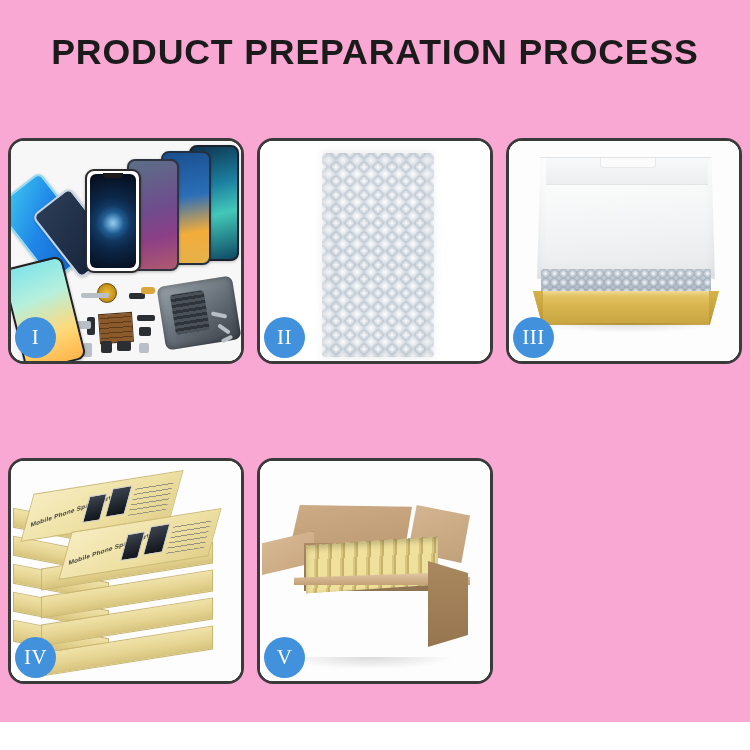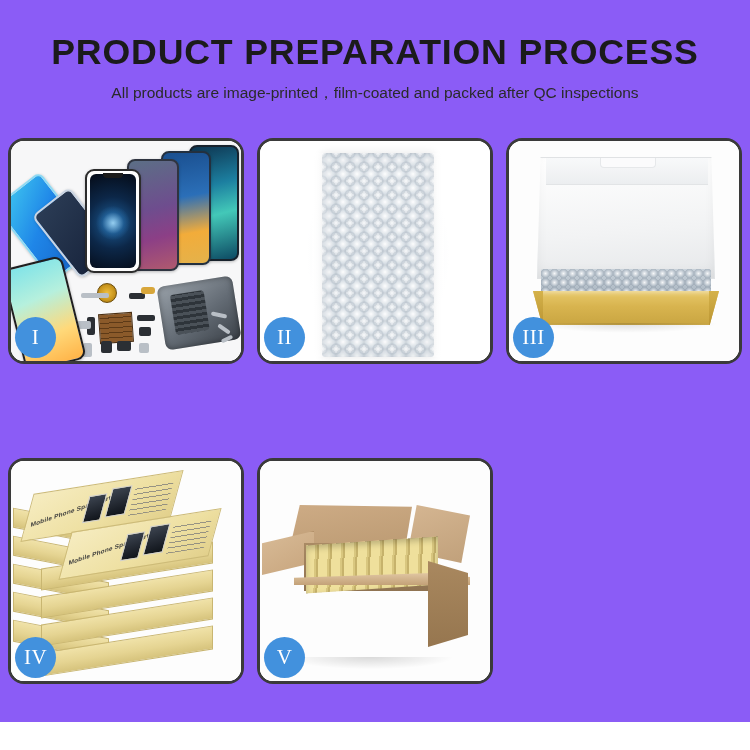--- a/index.html
+++ b/index.html
@@ -9,21 +9,21 @@
     height: 750px;
     overflow: hidden;
     background: #ffffff;
     font-family: "Liberation Sans", sans-serif;
   }
 
   .page {
     position: relative;
     width: 750px;
     height: 722px;
-    background: #8b5cf6;
+    background: #f9a8d4;
   }
 
   
   .header {
     position: absolute;
     top: 0; left: 0;
     width: 750px;
     height: 120px;
     text-align: center;
   }
@@ -410,21 +410,20 @@
     background: radial-gradient(ellipse at 50% 0%, rgba(0,0,0,.12) 0%, rgba(0,0,0,0) 74%);
   }
 </style>
 </head>
 <body>
 
 <div class="page">
 
   <div class="header">
     <div class="title">PRODUCT PREPARATION PROCESS</div>
-    <div class="subtitle">All products are image-printed，film-coated and packed after QC inspections</div>
   </div>
 
   <div class="grid">
 
     <div class="panel p-c1 p-r1">
       <div class="inner">
         <div class="scene-products">
           <div class="ph ph-blue"></div>
           <div class="ph ph-blue2"></div>
           <div class="ph ph-teal"></div>

